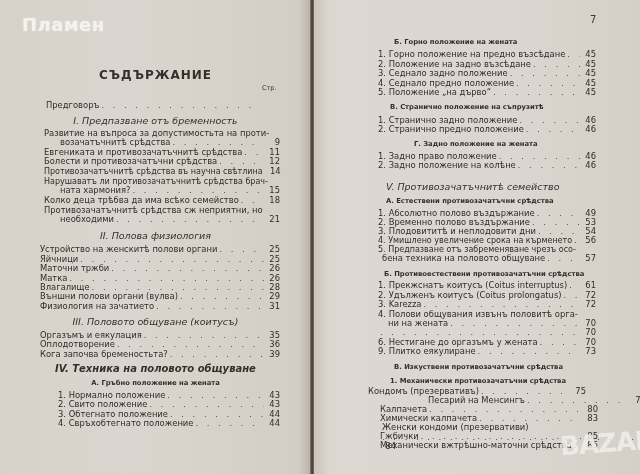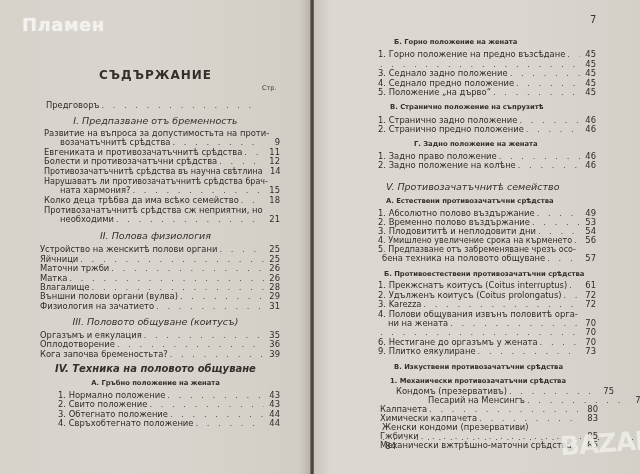--- a/index.html
+++ b/index.html
@@ -204,20 +204,21 @@
 
 <div class="page-num">7</div>
 
 <div class="sub-title" style="left:372px; width:230px; top:38px; text-align:left; padding-left:22px;">Б. Горно положение на жената</div>
 <div class="entry" style="left:378px; top:50px; width:218px;">
     <span class="label">1. Горно положение на предно възсѣдане</span>
     <span class="dots"></span>
     <span class="num">45</span>
   </div>
 <div class="entry" style="left:378px; top:60px; width:218px;">
+    <span class="label">2. Положение на задно възсѣдане</span>
     <span class="dots"></span>
     <span class="num">45</span>
   </div>
 <div class="entry" style="left:378px; top:69px; width:218px;">
     <span class="label">3. Седнало задно положение</span>
     <span class="dots"></span>
     <span class="num">45</span>
   </div>
 <div class="entry" style="left:378px; top:79px; width:218px;">
     <span class="label">4. Седнало предно положение</span>
@@ -319,21 +320,21 @@
     <span class="num">70</span>
   </div>
 <div class="entry" style="left:378px; top:347px; width:218px;">
     <span class="label">9. Плитко еякулиране</span>
     <span class="dots"></span>
     <span class="num">73</span>
   </div>
 
 <div class="sub-title" style="left:372px; width:230px; top:363px; text-align:left; padding-left:22px;">В. Изкуствени противозачатъчни срѣдства</div>
 <div class="sub-title" style="left:372px; width:230px; top:377px; text-align:left; padding-left:18px;">1. Механически противозачатъчни срѣдства</div>
-<div class="entry" style="left:396px; top:387px; width:218px;">
+<div class="entry" style="left:368px; top:387px; width:218px;">
     <span class="label">Кондомъ (презервативъ)</span>
     <span class="dots"></span>
     <span class="num">75</span>
   </div>
 <div class="entry" style="left:380px; top:396px; width:218px;margin-left:48px;">
     <span class="label">Песарий на Менсингъ</span>
     <span class="dots"></span>
     <span class="num">77</span>
   </div>
 <div class="entry" style="left:380px; top:405px; width:218px;">

